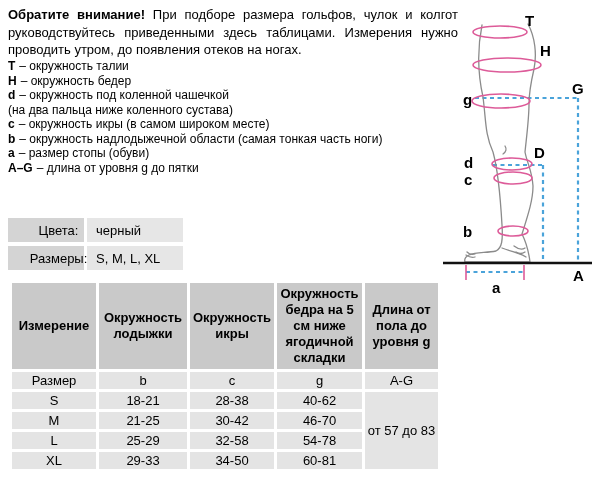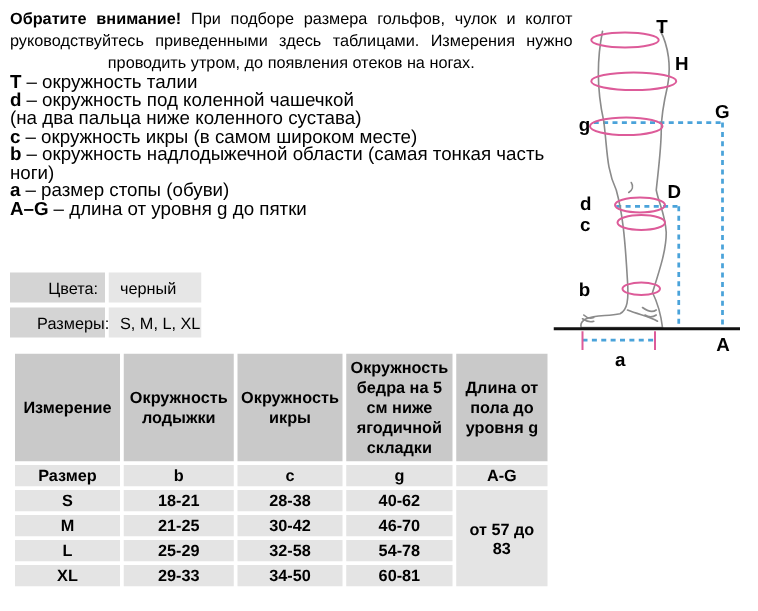--- a/index.html
+++ b/index.html
@@ -5,50 +5,50 @@
   * { margin:0; padding:0; box-sizing:border-box; }
   html,body { background:#ffffff; }
   body {
     width:606px; height:489px; position:relative; overflow:hidden;
     font-family:"Liberation Sans", sans-serif; color:#000;
   }
 
   
   .notice { position:absolute; left:8px; top:6px; width:450px; font-size:13px; line-height:17.5px; }
   .notice .jline { text-align:justify; text-align-last:justify; }
-  .notice .lastline { text-align:center; }
+  .notice .lastline { text-align:left; }
   .notice b { font-weight:bold; }
 
   
-  .legend { position:absolute; left:8px; top:59px; width:450px; font-size:15px; line-height:14.5px; }
+  .legend { position:absolute; left:8px; top:59px; width:450px; font-size:12px; line-height:14.5px; }
   .legend .term { font-weight:bold; }
   .legend .term:not(:empty) { margin-right:4px; }
 
   
   .attrs { position:absolute; left:8px; top:218px; }
   .attr-row { display:flex; margin-bottom:4px; }
   .attr-label {
     width:76px; height:24px; background:var(--attr-label-bg);
     display:flex; align-items:center; justify-content:center;
     font-size:13px; margin-right:3px;padding-left:25px;
   }
   .attr-value {
-    width:74px; height:24px; background:var(--attr-value-bg);
+    width:96px; height:24px; background:var(--attr-value-bg);
     display:flex; align-items:center; font-size:13px; padding-left:9px;
   }
 
   
   .size-table {
     position:absolute; left:9px; top:280px;
     border-collapse:separate; border-spacing:3px;
     font-size:13px;
   }
   .size-table th, .size-table td { text-align:center; vertical-align:middle; padding:1px 2px; }
   .size-table th { background:var(--table-header-bg); font-weight:bold; height:86px; line-height:16px; }
-  .size-table td { background:var(--table-row-bg); height:17px; font-weight:bold; }
+  .size-table td { background:var(--table-row-bg); height:17px; font-weight:normal; }
 
   
   .diagram { position:absolute; left:442px; top:0; width:164px; height:300px; }
   .leg-outline, .leg-detail { fill:none; stroke:var(--leg-outline); stroke-width:1.3; stroke-linecap:round; }
   .m-ellipse { fill:none; stroke:var(--measure-ellipse); stroke-width:1.6; }
   .m-dash { fill:none; stroke:var(--measure-dashed); stroke-width:2.2; stroke-dasharray:4 3.5; }
   .m-tick { stroke:var(--measure-ellipse); stroke-width:1.6; }
   .floor { stroke:var(--ground-line); stroke-width:2.5; }
   .dlabel { font-family:"Liberation Sans", sans-serif; font-weight:bold; font-size:15px; fill:#000; }
 </style>
@@ -56,20 +56,21 @@
 <body>
 
 <div class="notice">
   <div class="jline"><b>Обратите внимание!</b> <span>При подборе размера гольфов, чулок и колгот</span></div>
   <div class="jline">руководствуйтесь приведенными здесь таблицами. Измерения нужно</div>
   <div class="lastline">проводить утром, до появления отеков на ногах.</div>
 </div>
 
 <div class="legend">
   <div><span class="term">T</span><span>– окружность талии</span></div>
+  <div><span class="term">H</span><span>– окружность бедер</span></div>
   <div><span class="term">d</span><span>– окружность под коленной чашечкой</span></div>
   <div><span class="term"></span><span>(на два пальца ниже коленного сустава)</span></div>
   <div><span class="term">c</span><span>– окружность икры (в самом широком месте)</span></div>
   <div><span class="term">b</span><span>– окружность надлодыжечной области (самая тонкая часть ноги)</span></div>
   <div><span class="term">a</span><span>– размер стопы (обуви)</span></div>
   <div><span class="term">A–G</span><span>– длина от уровня g до пятки</span></div>
 </div>
 
 <div class="attrs">
   <div class="attr-row">

